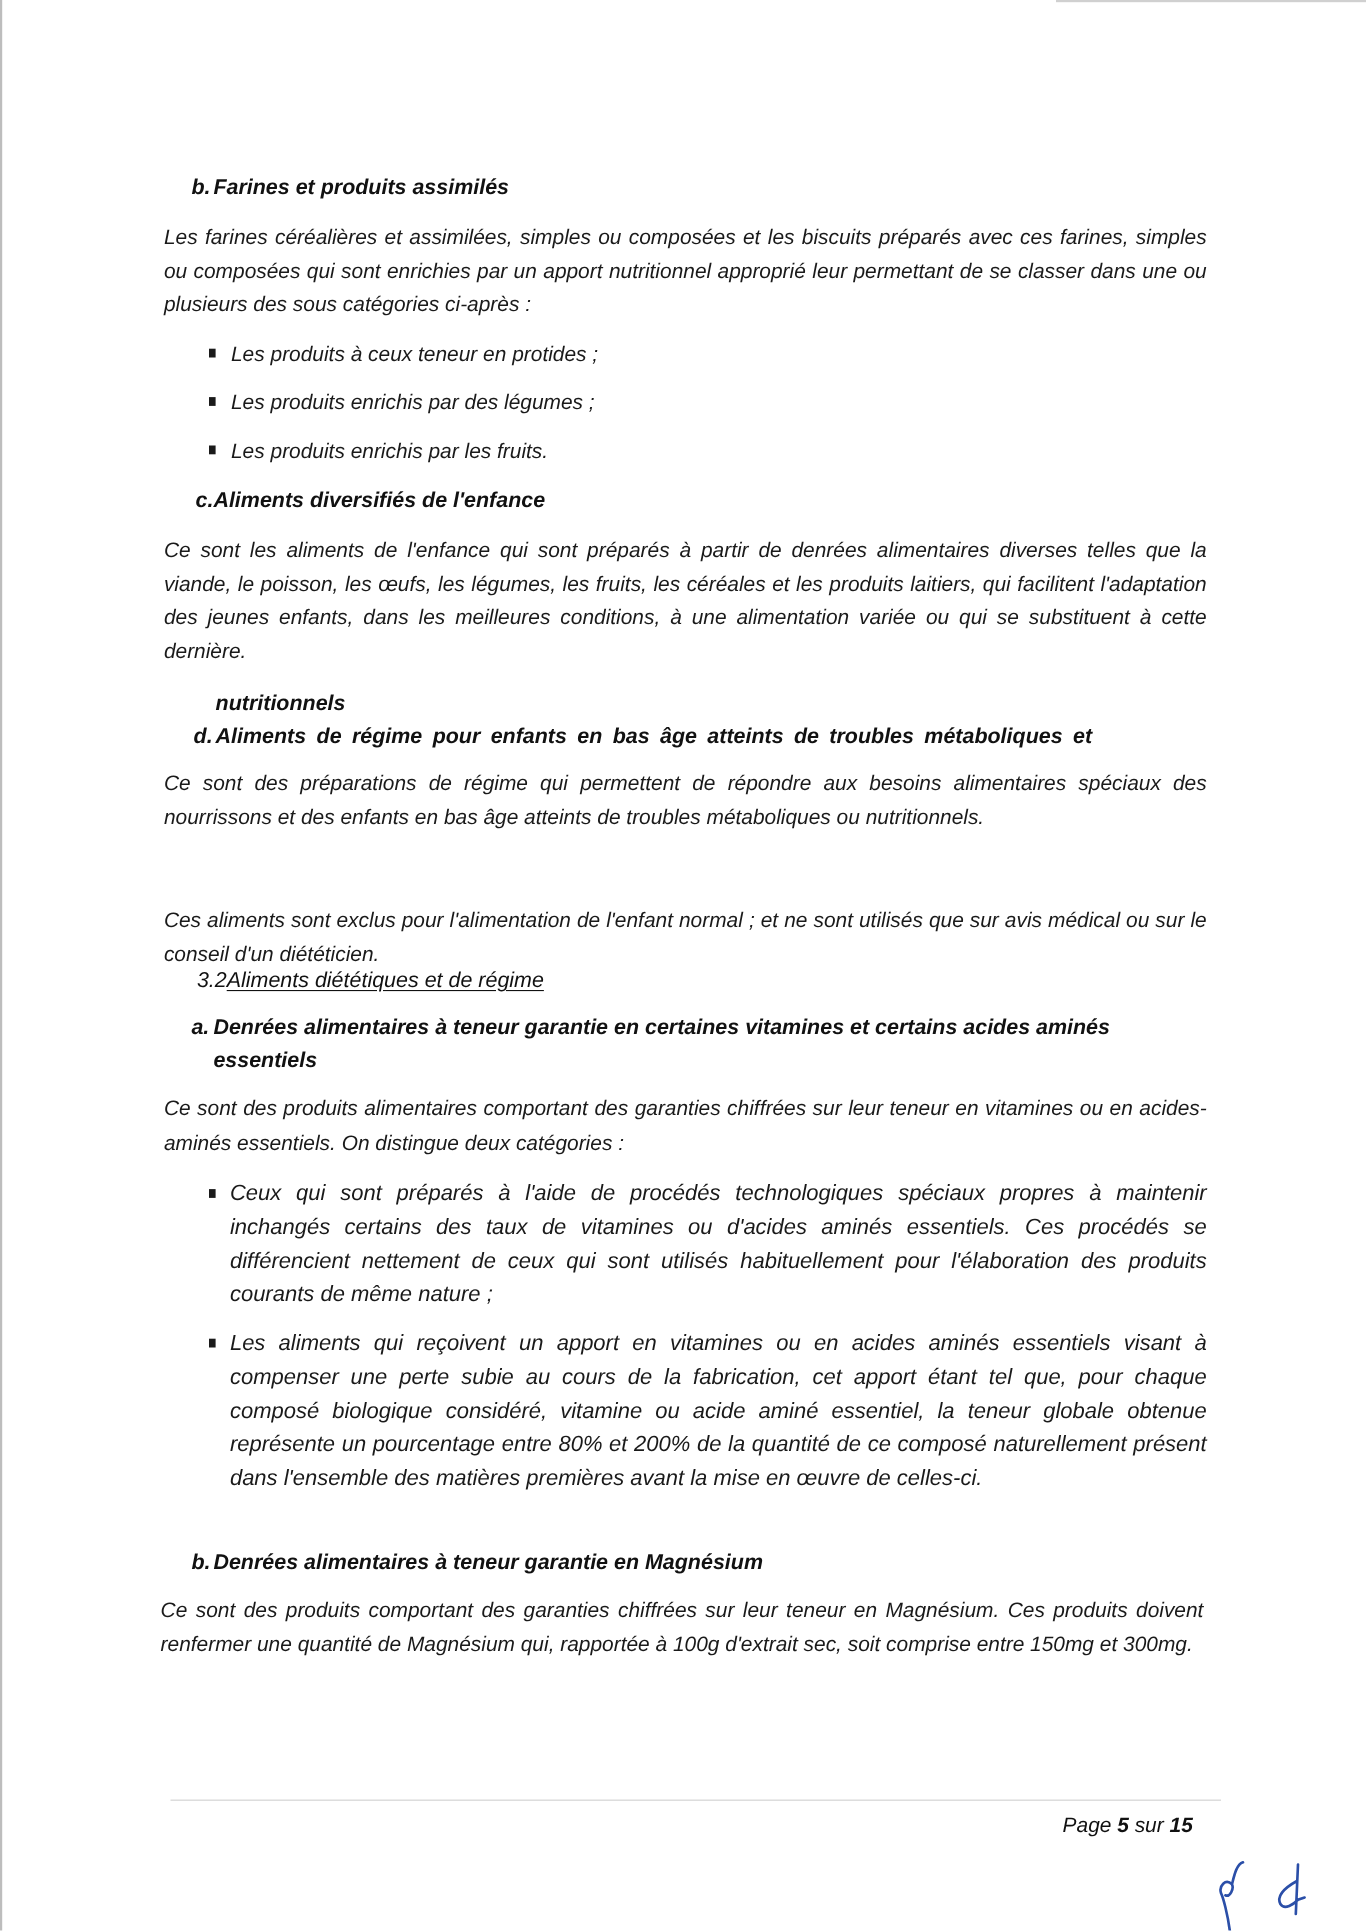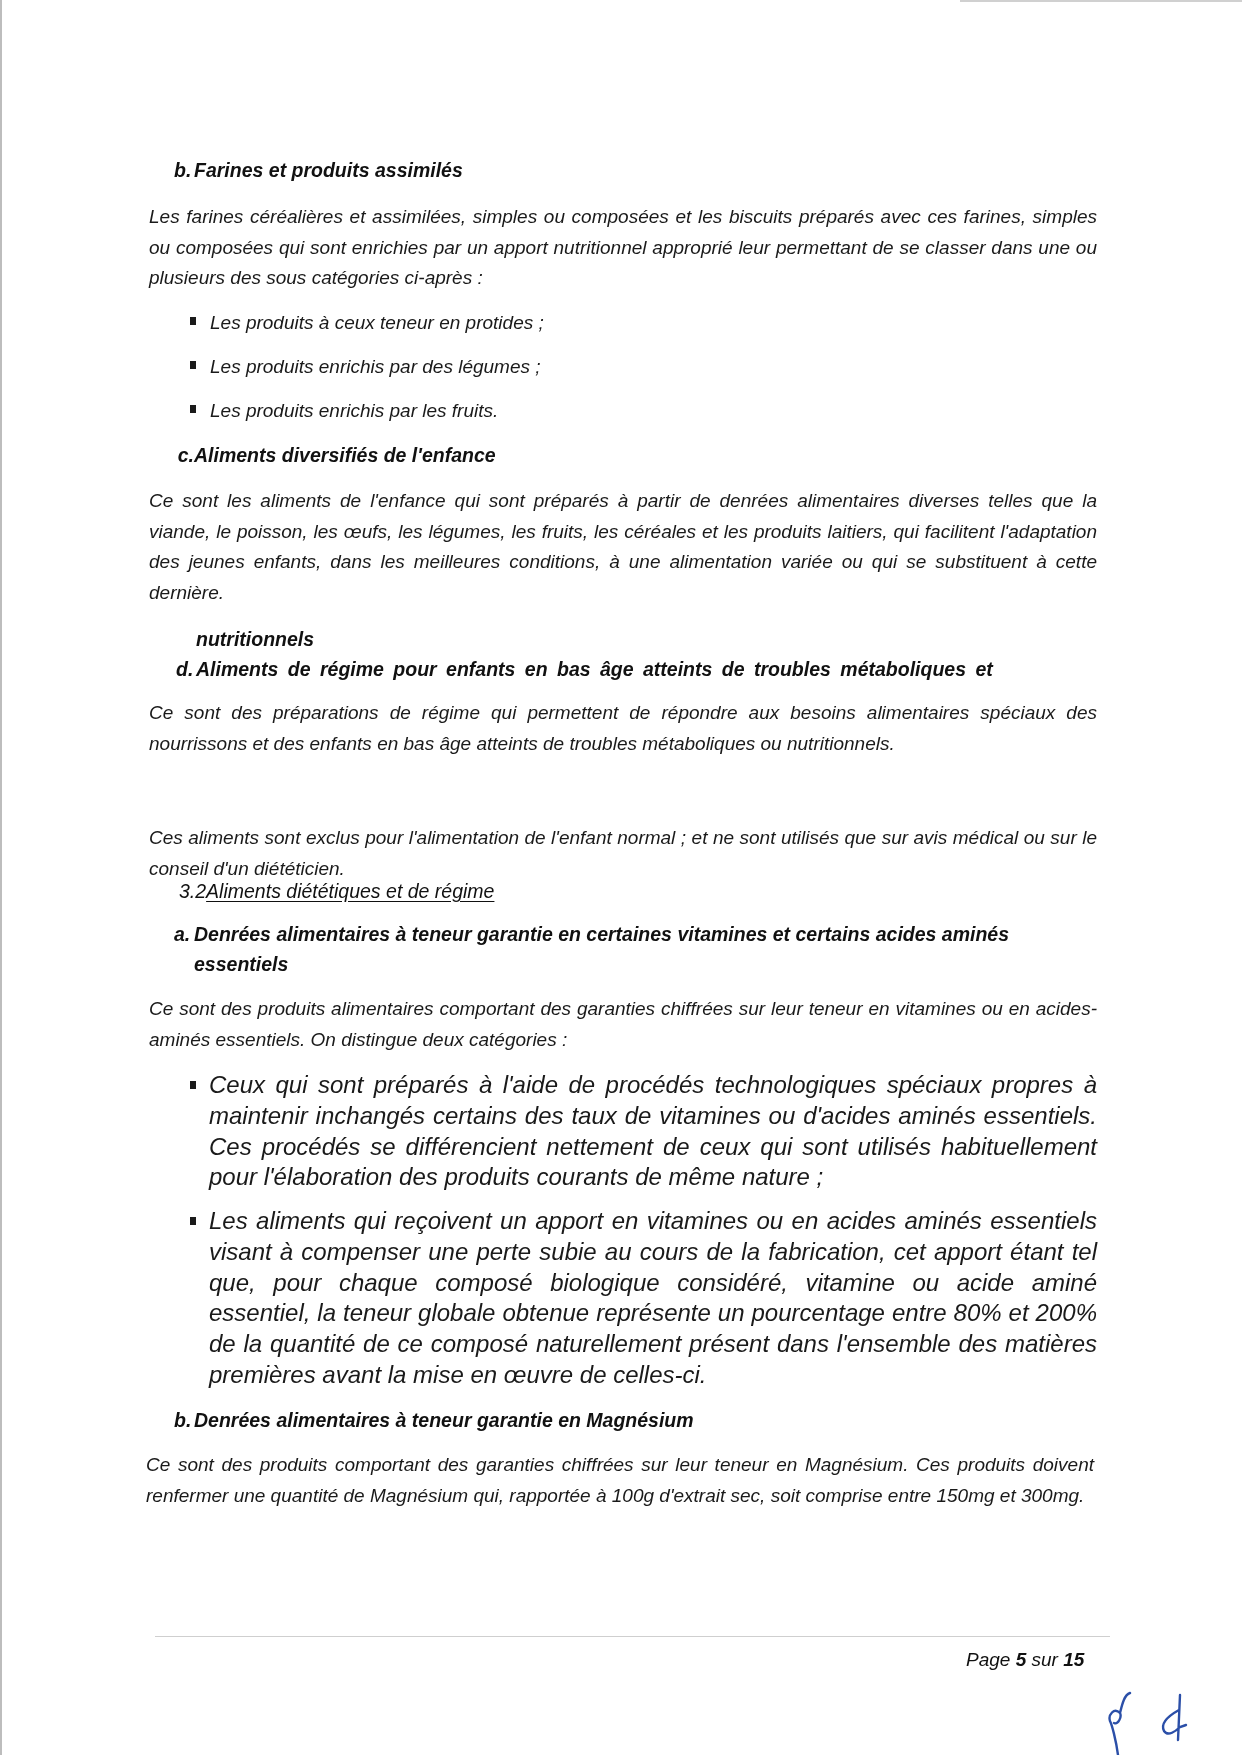--- a/index.html
+++ b/index.html
@@ -67,21 +67,21 @@
     .bullet-mark {
       position: absolute;
       width: 6px;
       height: 8px;
       background: #1a1a1a;
     }
     .bullet-para {
       position: absolute;
       left: 60px;
       width: 888px;
-      font-size: 24px;
+      font-size: 20px;
       line-height: 30.8px;
       text-align: justify;
       color: #1a1a1a;
     }
     .section-heading {
       position: absolute;
       font-size: 19.5px;
       line-height: 30px;
       color: #111;
     }

